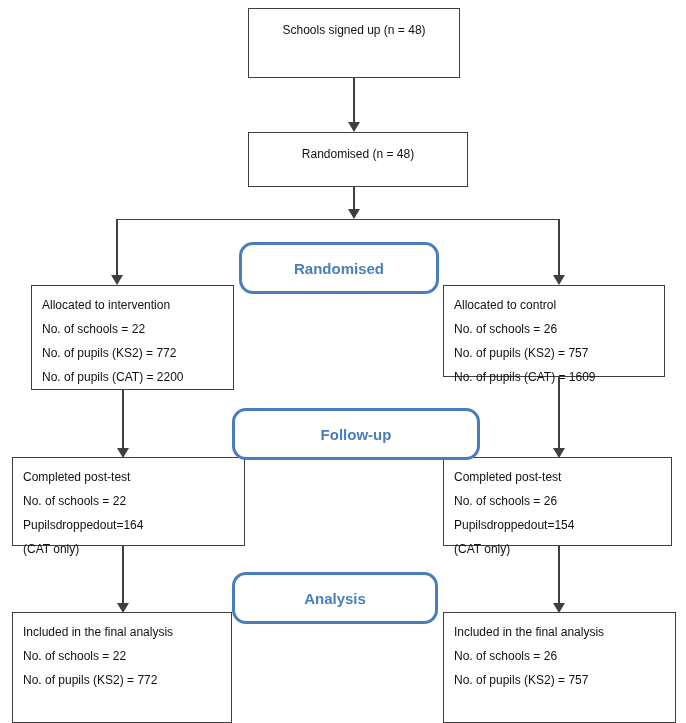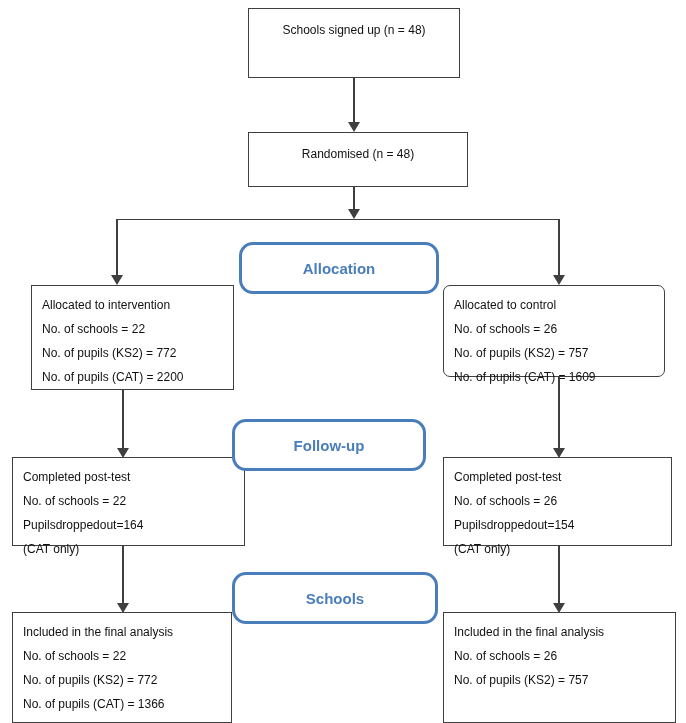--- a/index.html
+++ b/index.html
@@ -101,48 +101,48 @@
   <div class="arrowhead" style="left:348px; top:209px;"></div>
   <div class="hline" style="left:117px; top:219px; width:443px;"></div>
 
   <div class="vline" style="left:116px; top:219px; height:60px;"></div>
   <div class="arrowhead" style="left:111px; top:275px;"></div>
 
   <div class="vline" style="left:558px; top:219px; height:60px;"></div>
   <div class="arrowhead" style="left:553px; top:275px;"></div>
 
   <div class="stage" style="left:239px; top:242px; width:200px; height:52px;">
-    <span>Allocation</span>
+    <span>Randomised</span>
   </div>
 
   <div class="node" style="left:31px; top:285px; width:203px; height:105px;">
     <div class="body">
       <div class="line">Allocated to intervention</div>
       <div class="line">No. of schools = 22</div>
       <div class="line">No. of pupils (KS2) = 772</div>
       <div class="line">No. of pupils (CAT) = 2200</div>
     </div>
   </div>
 
-  <div class="node" style="left:443px; top:285px; width:222px; height:92px;border-radius:7px;">
+  <div class="node" style="left:443px; top:285px; width:222px; height:92px;">
     <div class="body">
       <div class="line">Allocated to control</div>
       <div class="line">No. of schools = 26</div>
       <div class="line">No. of pupils (KS2) = 757</div>
       <div class="line">No. of pupils (CAT) = 1609</div>
     </div>
   </div>
 
   <div class="vline" style="left:122px; top:390px; height:62px;"></div>
   <div class="arrowhead" style="left:117px; top:448px;"></div>
 
   <div class="vline" style="left:558px; top:377px; height:75px;"></div>
   <div class="arrowhead" style="left:553px; top:448px;"></div>
 
-  <div class="stage" style="left:232px; top:419px; width:194px; height:52px;">
+  <div class="stage" style="left:232px; top:408px; width:248px; height:52px;">
     <span>Follow-up</span>
   </div>
 
   <div class="node" style="left:12px; top:457px; width:233px; height:89px;">
     <div class="body">
       <div class="line">Completed post-test</div>
       <div class="line">No. of schools = 22</div>
       <div class="line justify">
         <span>Pupils</span>
         <span>dropped</span>
@@ -169,29 +169,28 @@
     </div>
   </div>
 
   <div class="vline" style="left:122px; top:546px; height:62px;"></div>
   <div class="arrowhead" style="left:117px; top:603px;"></div>
 
   <div class="vline" style="left:558px; top:546px; height:62px;"></div>
   <div class="arrowhead" style="left:553px; top:603px;"></div>
 
   <div class="stage" style="left:232px; top:572px; width:206px; height:52px;">
-    <span>Schools</span>
+    <span>Analysis</span>
   </div>
 
   <div class="node" style="left:12px; top:612px; width:220px; height:111px;">
     <div class="body">
       <div class="line">Included in the final analysis</div>
       <div class="line">No. of schools = 22</div>
       <div class="line">No. of pupils (KS2) = 772</div>
-      <div class="line">No. of pupils (CAT) = 1366</div>
     </div>
   </div>
 
   <div class="node" style="left:443px; top:612px; width:233px; height:111px;">
     <div class="body">
       <div class="line">Included in the final analysis</div>
       <div class="line">No. of schools = 26</div>
       <div class="line">No. of pupils (KS2) = 757</div>
     </div>
   </div>

